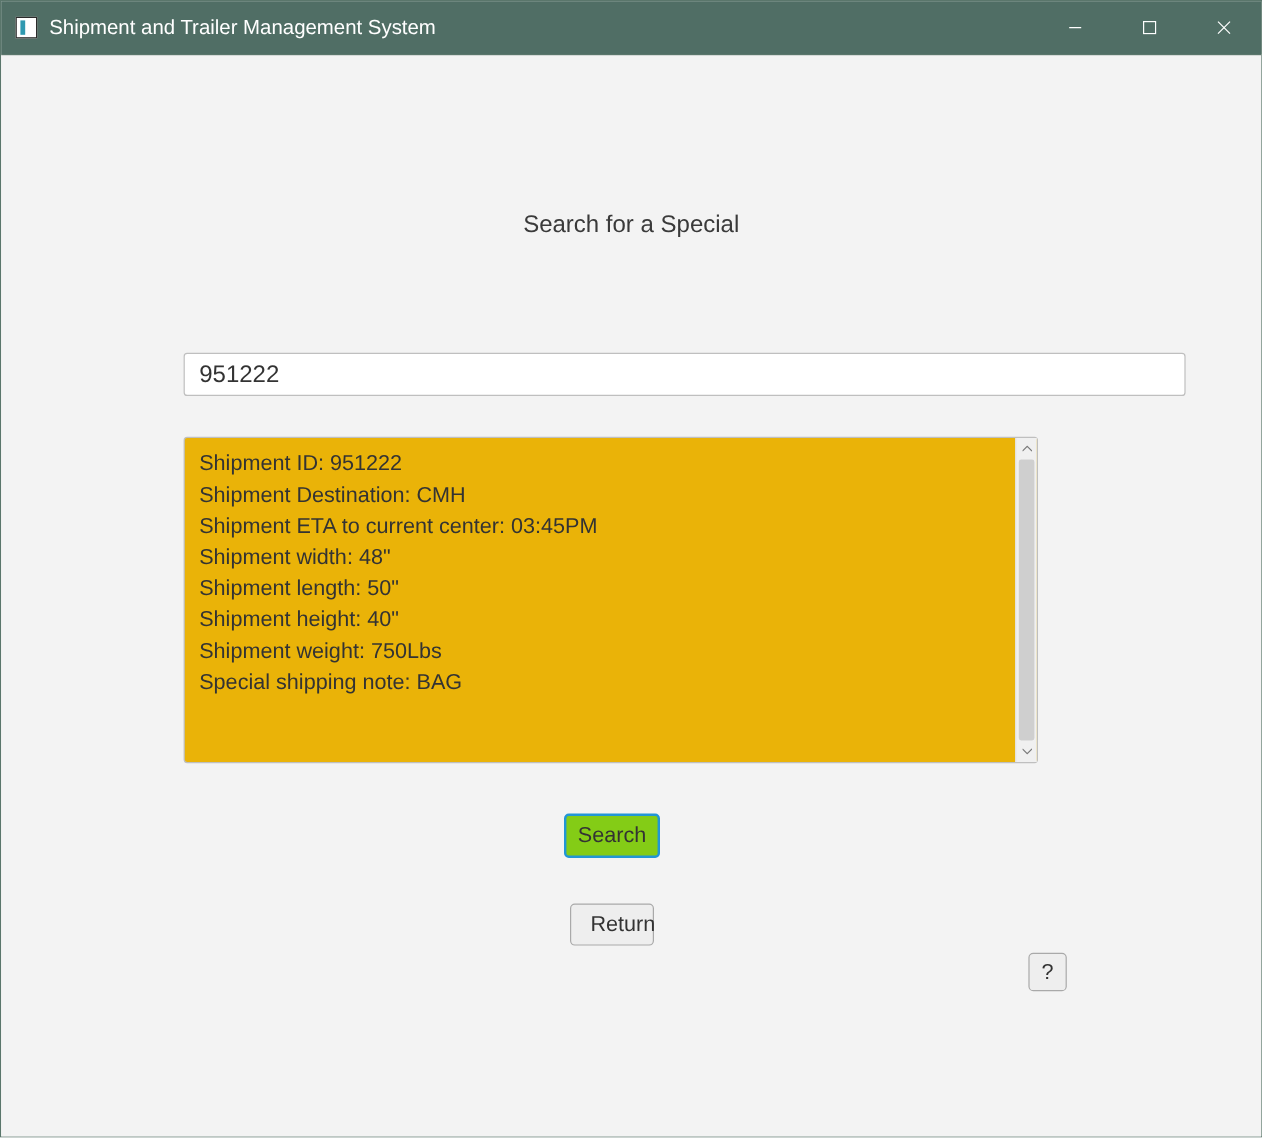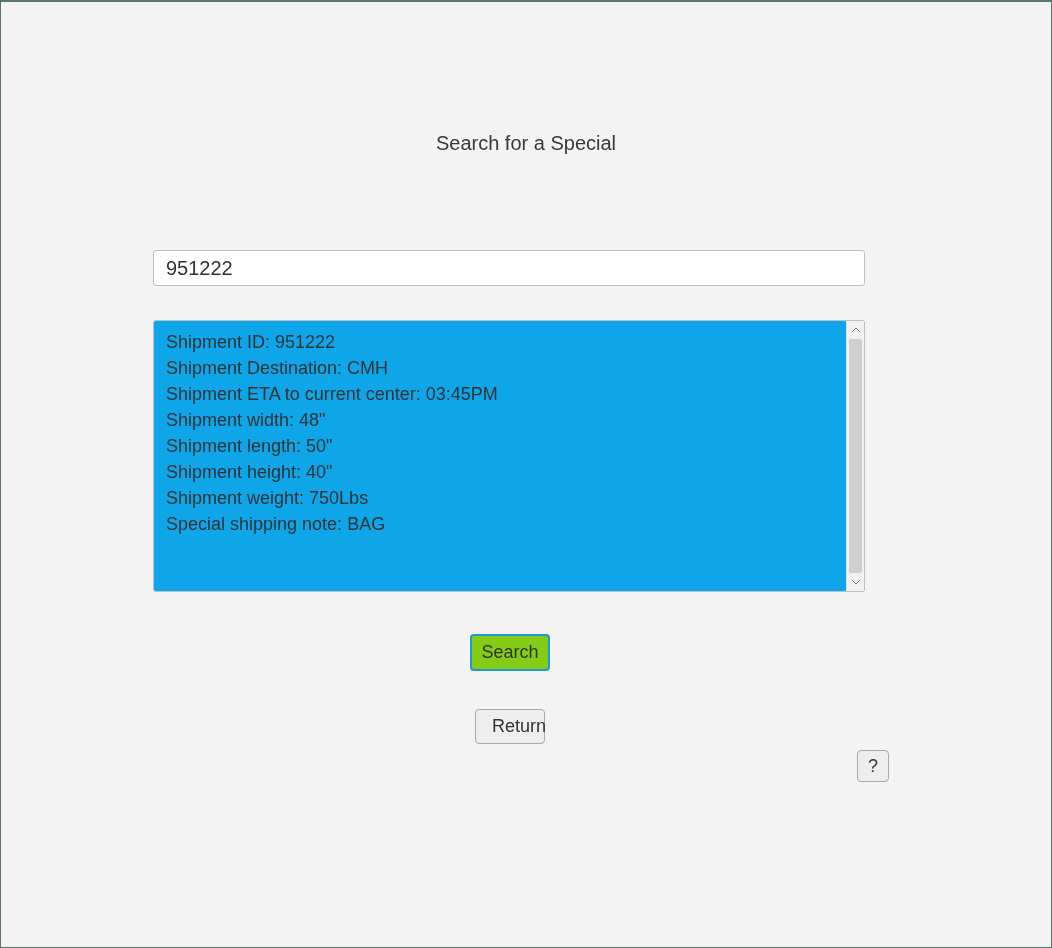--- a/index.html
+++ b/index.html
@@ -74,40 +74,40 @@
     font-size: 20px;
     color: #3a3a3a;
   }
   #h1 { top: 130px; }
   #h2 { top: 192px; font-size: 18px; }
 
   .search-input {
     position: absolute;
     left: 152px;
     top: 248px;
-    width: 712px;
+    width: 835px;
     height: 36px;
     background: #ffffff;
     border: 1px solid #bfbfbf;
     border-radius: 3px;
     font-size: 20px;
     color: #333;
     padding: 0 12px;
     box-sizing: border-box;
     outline: none;
   }
   .results-wrap {
     position: absolute;
     left: 152px;
     top: 318px;
     width: 712px;
     height: 272px;
     border: 1px solid #bfbfbf;
     border-radius: 3px;
-    background: #0ea5e9;
+    background: #eab308;
     box-sizing: border-box;
     display: flex;
   }
   .results-text {
     flex: 1 1 auto;
     border: none;
     resize: none;
     font-family: "Segoe UI", Tahoma, sans-serif;
     font-size: 18px;
     line-height: 26px;
@@ -180,20 +180,41 @@
     text-align: center;
     font-size: 18px;
     line-height: 30px;
   }
 </style>
 </head>
 <body>
 
 <div class="window">
 
+  <div class="titlebar">
+    <div class="titlebar-icon"></div>
+    <div class="titlebar-title">Shipment and Trailer Management System</div>
+    <div class="titlebar-spacer"></div>
+    <div class="win-btn">
+      <svg width="12" height="12">
+          <line x1="1" y1="6" x2="11" y2="6" stroke="#ffffff" stroke-width="1"></line>
+        </svg>
+    </div>
+    <div class="win-btn">
+      <svg width="12" height="12">
+          <rect x="1" y="1" width="10" height="10" fill="none" stroke="#ffffff" stroke-width="1"></rect>
+        </svg>
+    </div>
+    <div class="win-btn">
+      <svg width="12" height="12">
+          <line x1="1" y1="1" x2="11" y2="11" stroke="#ffffff" stroke-width="1"></line>
+          <line x1="11" y1="1" x2="1" y2="11" stroke="#ffffff" stroke-width="1"></line>
+        </svg>
+    </div>
+  </div>
 
   <div class="client">
 
     <div id="h1" class="heading">Search for a Special</div>
 
     <input class="search-input" type="text" value="951222" style="">
 
     <div class="results-wrap">
       <textarea class="results-text" readonly="" style="">Shipment ID: 951222
 Shipment Destination: CMH

